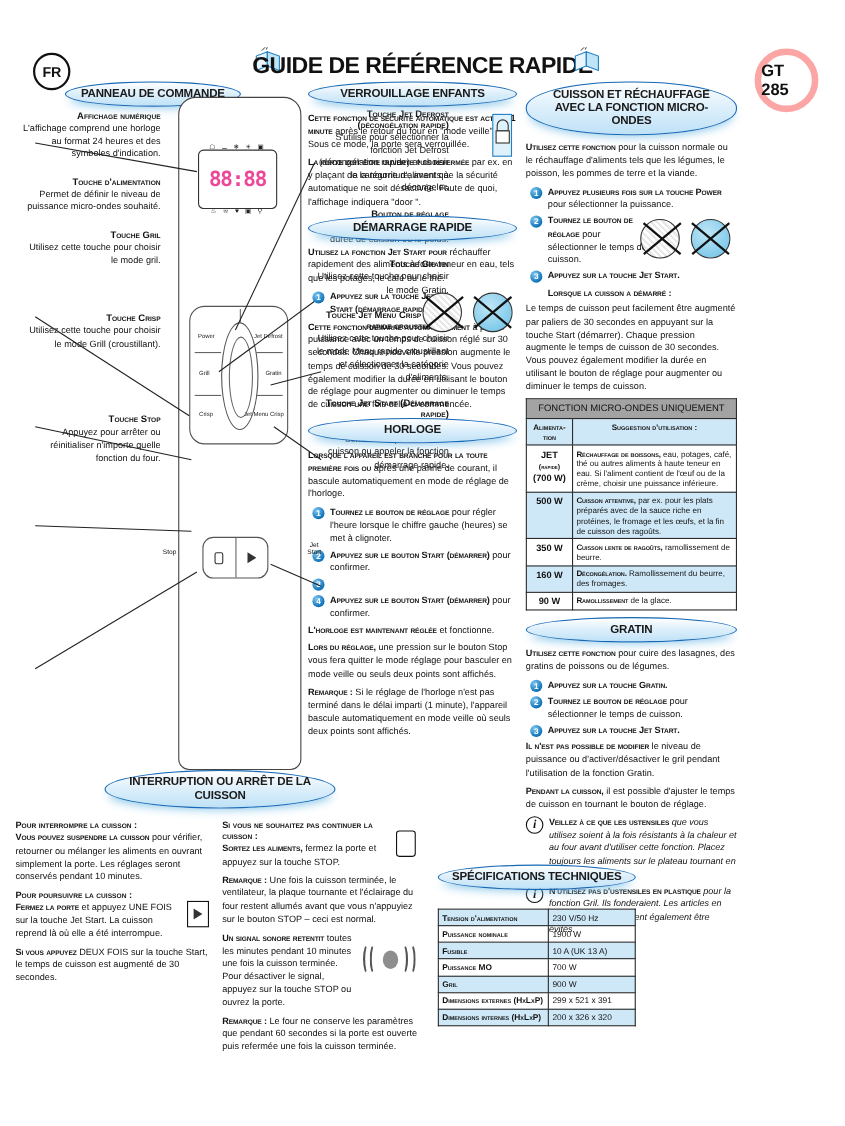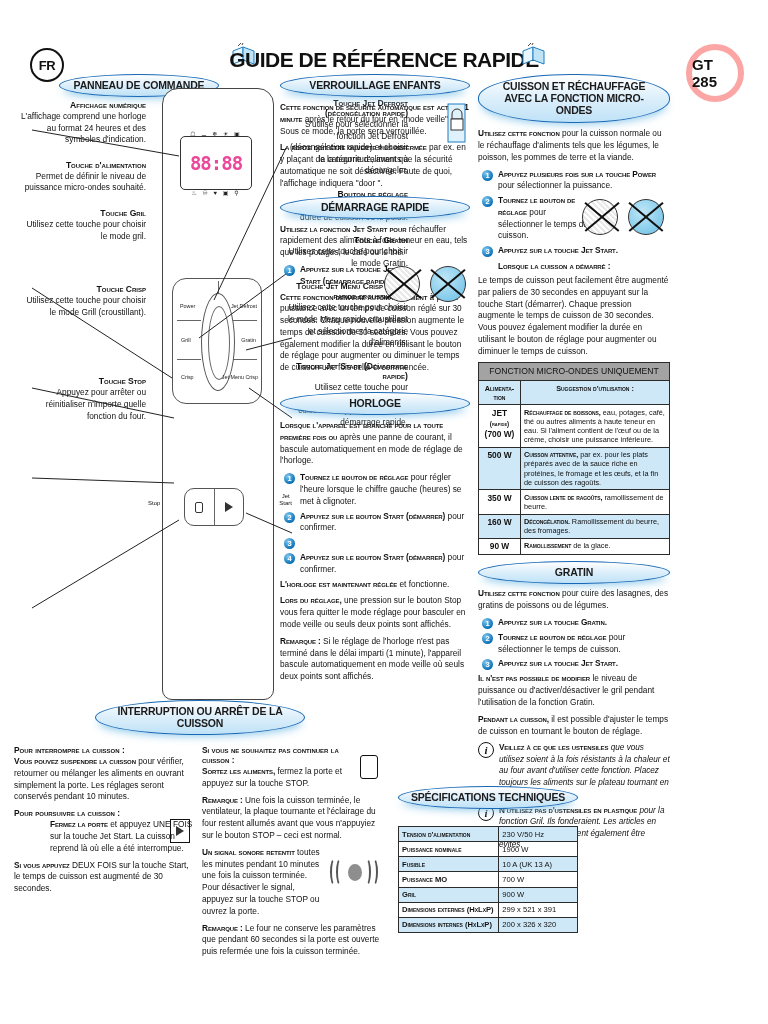--- a/index.html
+++ b/index.html
@@ -340,21 +340,21 @@
             <div class="xline" style="left:-2px;transform:rotate(-40deg)"></div>
             <div class="xline" style="left:42px;transform:rotate(40deg)"></div>
             <div class="xline" style="left:42px;transform:rotate(-40deg)"></div>
           </div>
         </div>
         <p class="body" style="margin-top:4px;">
           <span class="sc">Cette fonction démarre automatiquement</span><span> à pleine puissance avec un temps de cuisson réglé sur 30 secondes. Chaque nouvelle pression augmente le temps de cuisson de 30 secondes. Vous pouvez également modifier la durée en utilisant le bouton de réglage pour augmenter ou diminuer le temps de cuisson une fois celle-ci commencée.</span>
         </p>
       </div>
 
-      <div class="pill" style="margin:18px 0 5px;">HORLOGE</div>
+      <div class="pill" style="margin:6px 0 5px;">HORLOGE</div>
 
       <div>
         <p class="body">
           <span class="sc">Lorsque l'appareil est branché pour la toute première fois ou</span><span> après une panne de courant, il bascule automatiquement en mode de réglage de l'horloge.</span>
         </p>
         <div class="step">
           <span class="num">1</span>
           <span class="step-tx"><span class="sc">Tournez le bouton de réglage</span><span> pour régler l'heure lorsque le chiffre gauche (heures) se met à clignoter.</span></span>
         </div>
         <div class="step">
@@ -523,21 +523,21 @@
     <div class="pill" style="width:210px;margin:0 auto;">INTERRUPTION OU ARRÊT DE LA CUISSON</div>
 
     <div class="bottom-cols">
       <div class="bcol">
         <div class="tiny-head">Pour interrompre la cuisson :</div>
         <p class="body">
           <span class="sc">Vous pouvez suspendre la cuisson</span><span> pour vérifier, retourner ou mélanger les aliments en ouvrant simplement la porte. Les réglages seront conservés pendant 10 minutes.</span>
         </p>
         <div class="tiny-head">Pour poursuivre la cuisson :</div>
         <div style="position:relative">
-          <p class="body" style="width:146px;margin-left:36px;">
+          <p class="body" style="width:146px;">
             <span class="sc">Fermez la porte</span><span> et appuyez UNE FOIS sur la touche Jet Start. La cuisson reprend là où elle a été interrompue.</span>
           </p>
           <span class="door-ico2" style="position:absolute;right:2px;top:0;">
             <span class="tri"></span>
           </span>
         </div>
         <p class="body">
           <span class="sc">Si vous appuyez</span><span> DEUX FOIS sur la touche Start, le temps de cuisson est augmenté de 30 secondes.</span>
         </p>
       </div>

